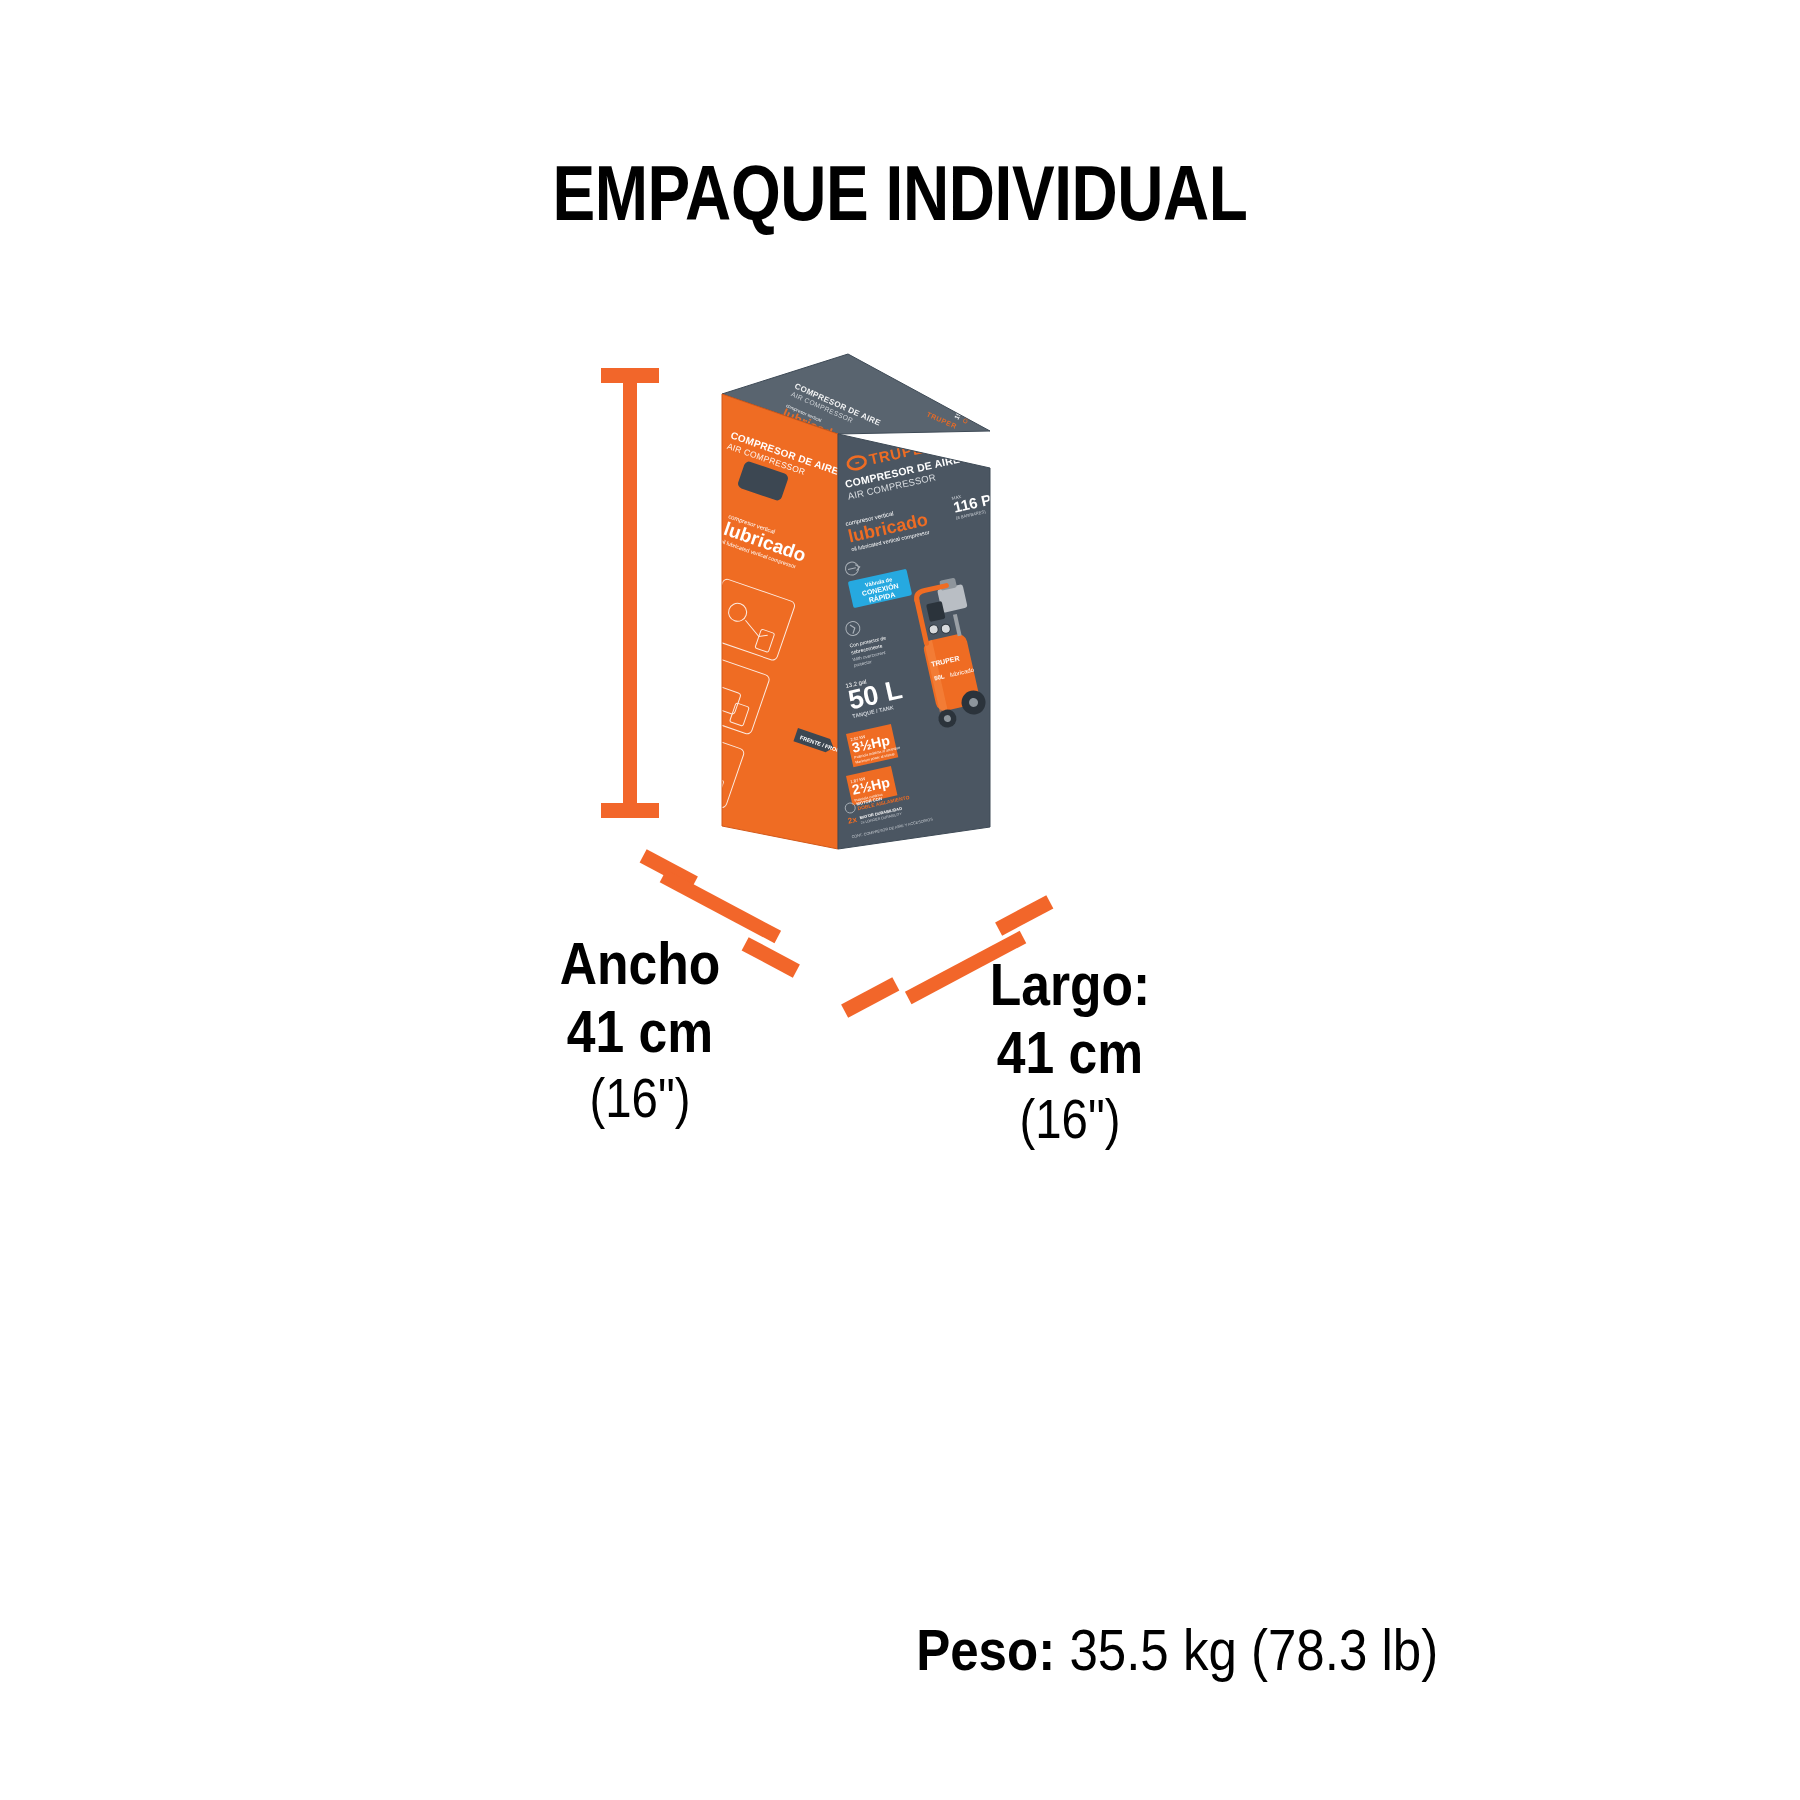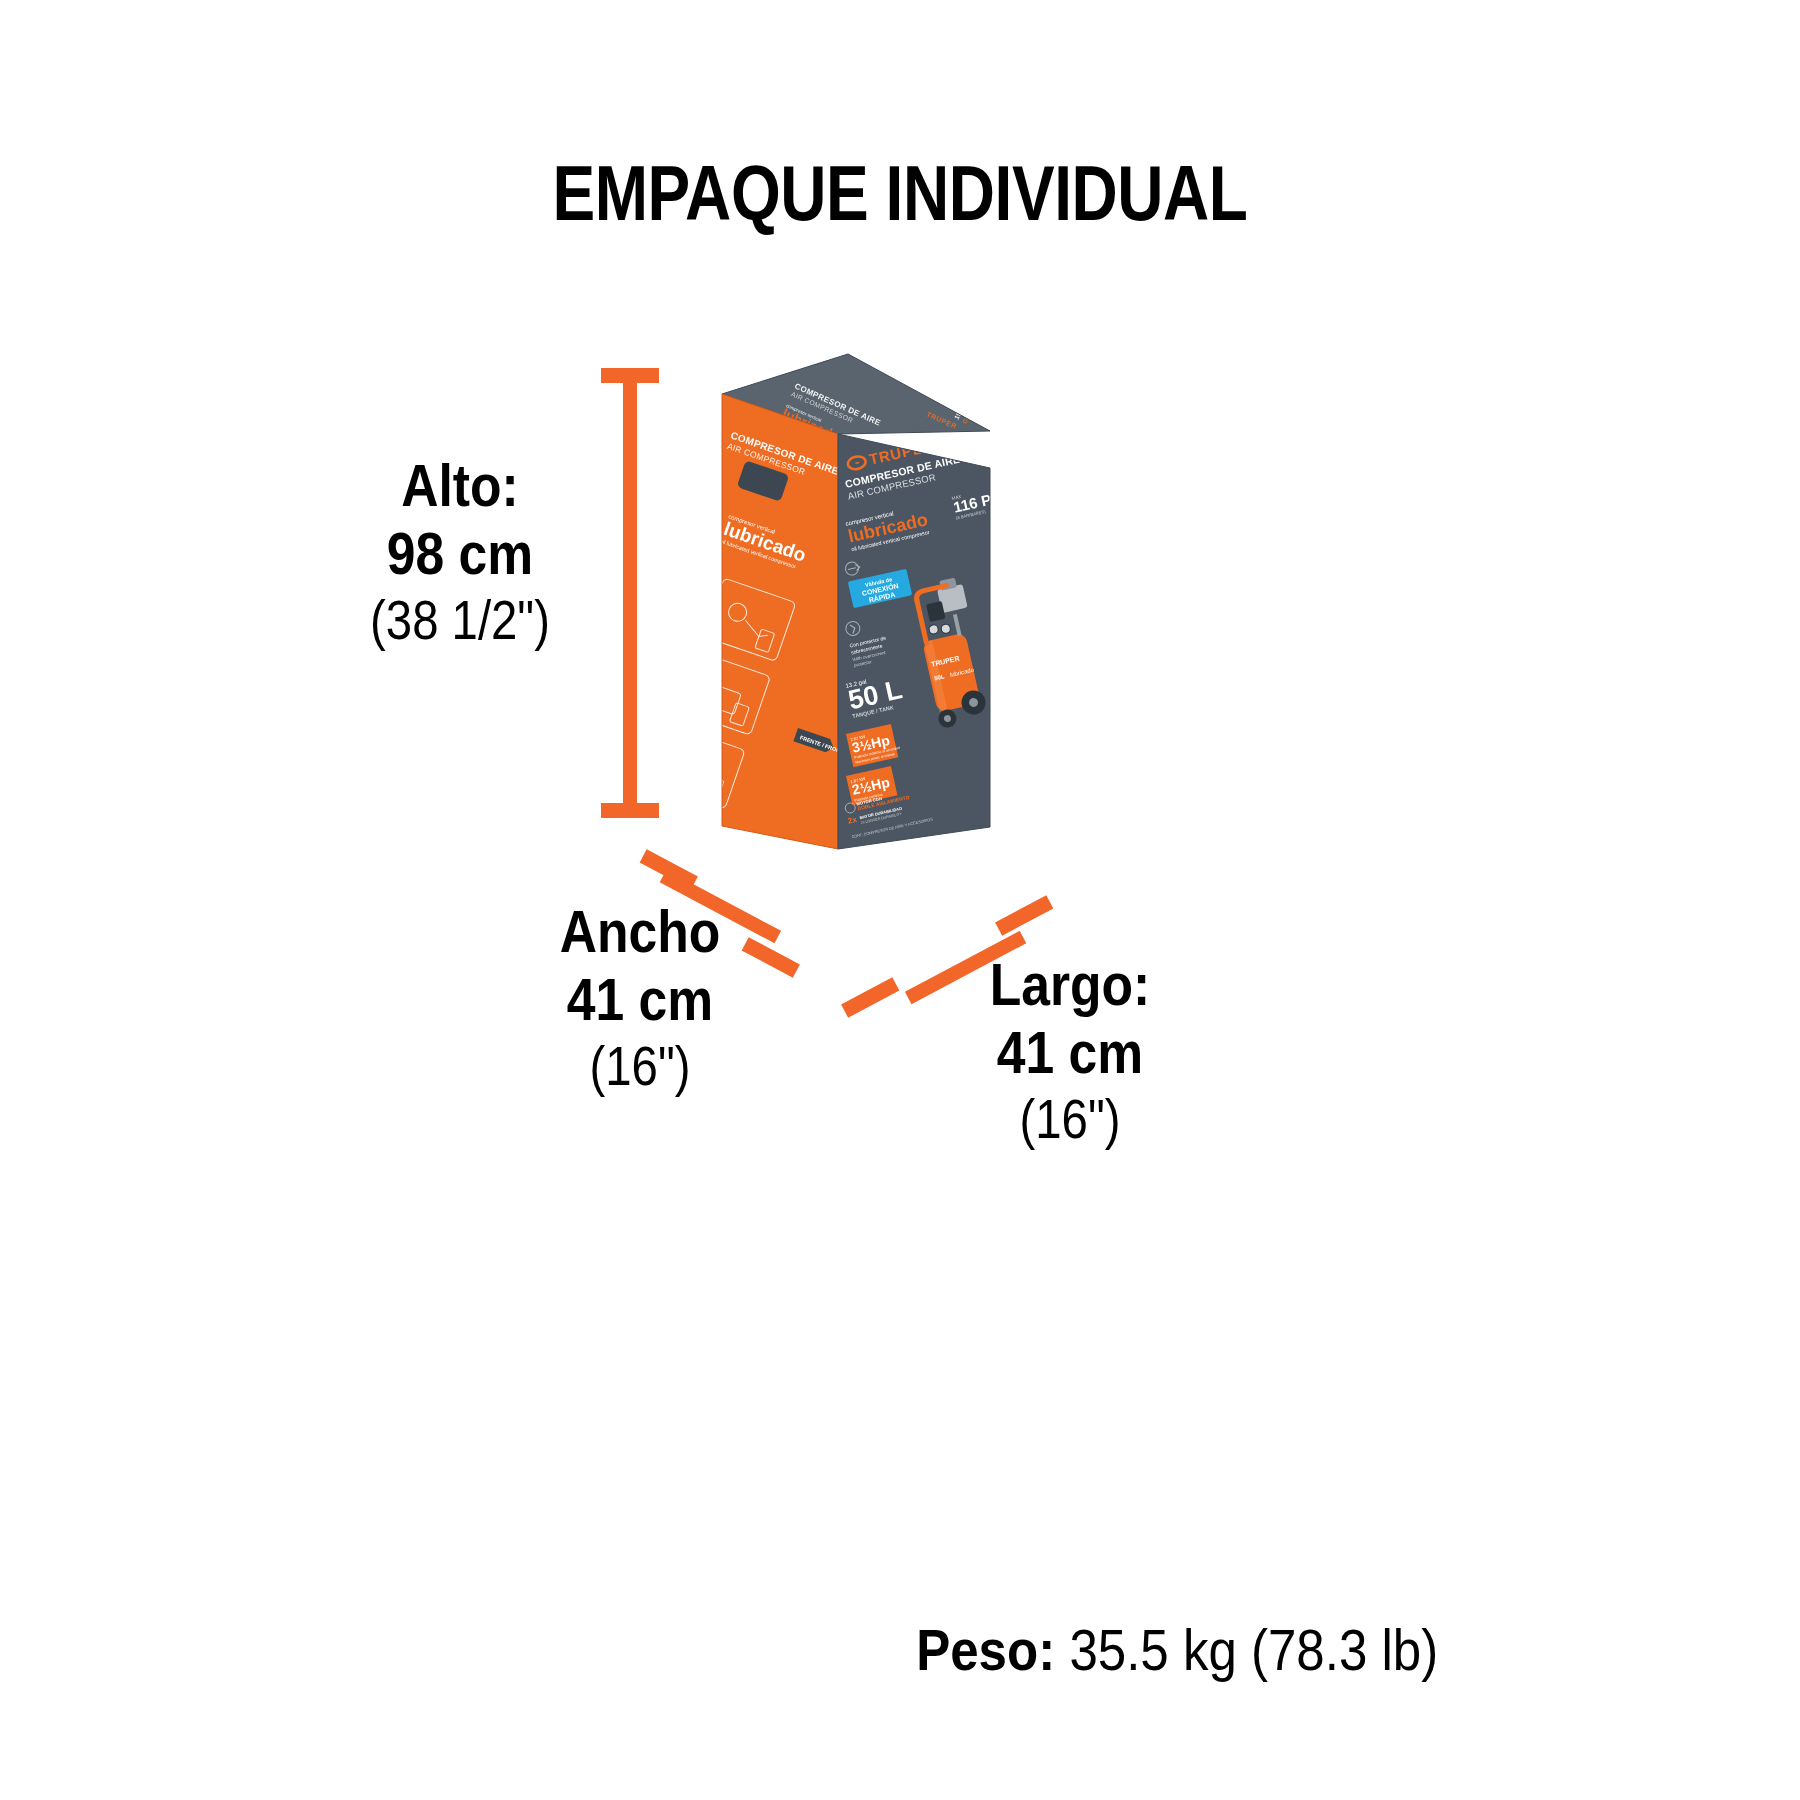--- a/index.html
+++ b/index.html
@@ -27,21 +27,21 @@
   }
 
   
   .dimblock{position:absolute;text-align:center;color:#000;line-height:1.14;}
   .dimblock .l1,.dimblock .l2{font-weight:bold;font-size:60px;white-space:nowrap;
       transform:scaleX(0.86);transform-origin:center;}
   .dimblock .l3{font-weight:normal;font-size:55px;white-space:nowrap;
       transform:scaleX(0.86);transform-origin:center;}
 
   #alto-block{left:220px;top:452px;width:480px;}
-  #ancho-block{left:400px;top:898px;width:480px;}
+  #ancho-block{left:400px;top:930px;width:480px;}
   #largo-block{left:830px;top:951px;width:480px;}
 
   
   .weight{
     position:absolute;right:126px;top:1616px;
     font-size:58px;color:#000;white-space:nowrap;
     transform:scaleX(0.88);transform-origin:right top;
   }
   .weight .wlabel{font-weight:bold;}
   .weight .wval{font-weight:normal;}
@@ -260,25 +260,20 @@
       <rect x="742" y="950" width="58" height="15" fill="#F2662A" transform="rotate(28 771 957)"></rect>
     </g>
 
     <g>
       <rect x="995" y="908" width="58" height="15" fill="#F2662A" transform="rotate(-28 1024 915)"></rect>
       <rect x="893" y="930" width="130" height="14" fill="#F2662A" transform="rotate(-28 1023 937)"></rect>
       <rect x="841" y="990" width="58" height="15" fill="#F2662A" transform="rotate(-28 870 997)"></rect>
     </g>
   </svg>
 
-  <div class="dimblock" id="alto-block">
-    <div class="l1">Alto:</div>
-    <div class="l2">98 cm</div>
-    <div class="l3">(38 1/2")</div>
-  </div>
 
   <div class="dimblock" id="ancho-block">
     <div class="l1">Ancho</div>
     <div class="l2">41 cm</div>
     <div class="l3">(16")</div>
   </div>
 
   <div class="dimblock" id="largo-block">
     <div class="l1">Largo:</div>
     <div class="l2">41 cm</div>

